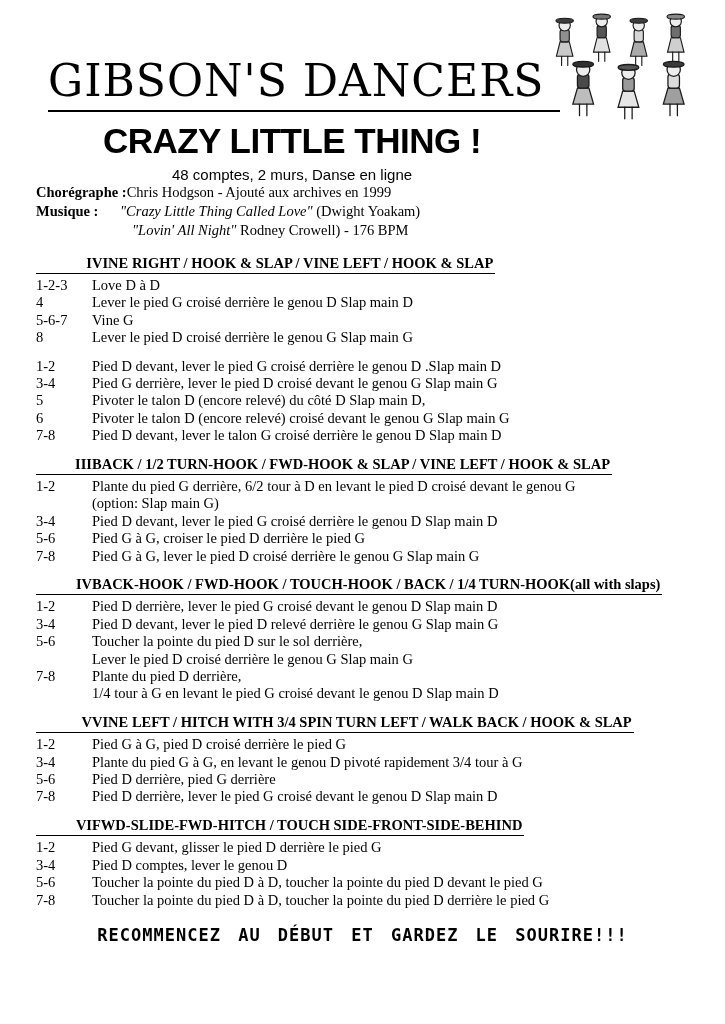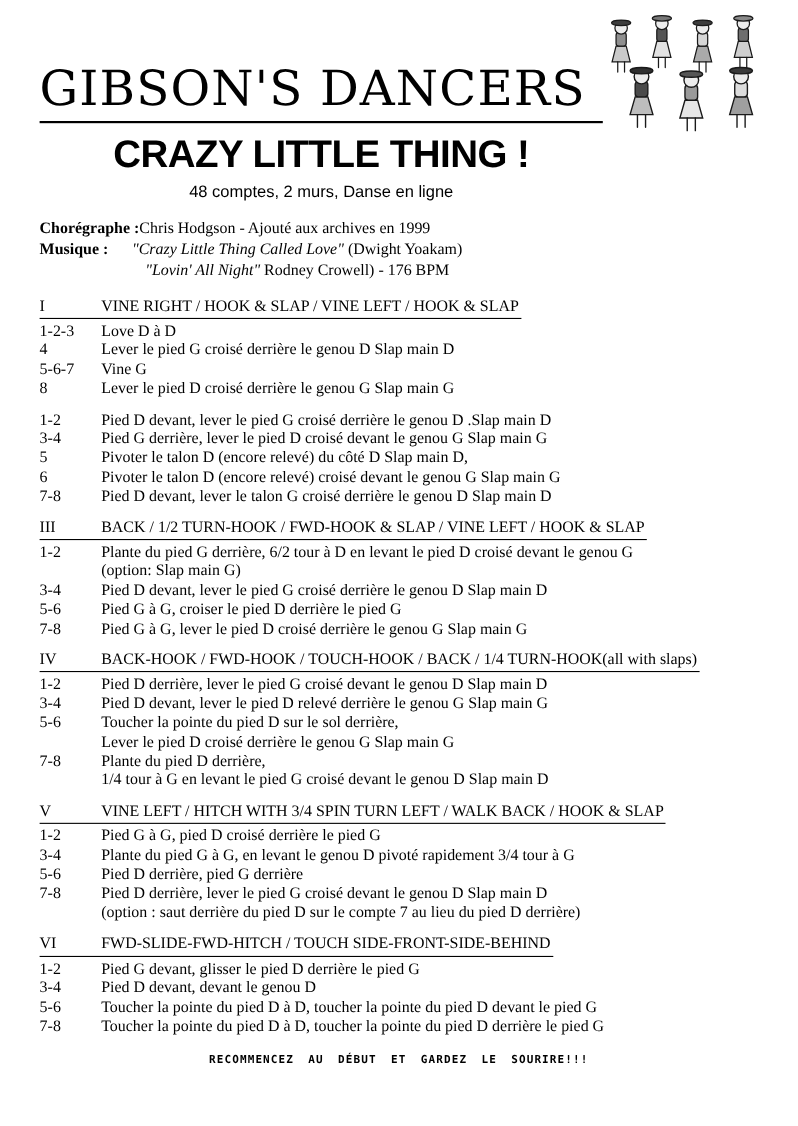--- a/index.html
+++ b/index.html
@@ -8,54 +8,54 @@
     font-family:"Liberation Serif",serif;overflow:hidden;
   }
   .page{position:relative;width:725px;height:1024px;padding:12px 36px 0;box-sizing:border-box;}
 
   
   .header{position:relative;height:102px;}
   .brand{
     font-family:"DejaVu Serif",serif;font-size:44px;letter-spacing:1px;
     white-space:nowrap;width:512px;border-bottom:2px solid #000;
     padding:16px 0 4px 0;box-sizing:border-box;height:100px;
-    display:flex;align-items:flex-end;
+    display:flex;align-items:flex-end;margin-left:12px;
   }
   .dancers{position:absolute;top:0;right:-24px;width:165px;height:108px;}
 
   
   .title-block{width:512px;text-align:center;margin-top:8px;}
   .doc-title{
     font-family:"Liberation Sans",sans-serif;font-weight:bold;font-size:35px;
     letter-spacing:-0.5px;line-height:1.1;
   }
   .doc-subtitle{font-family:"Liberation Sans",sans-serif;font-size:15px;margin-top:5px;}
 
   
-  .info{margin-top:16px;font-size:14.5px;line-height:19px;}
+  .info{font-size:14.5px;line-height:19px;}
   .info-label{font-weight:bold;display:inline-block;min-width:84px;}
   .song-title{font-style:italic;}
   .music-line-2{padding-left:96px;}
 
   
   .sections{margin-top:15px;}
   .section{margin-bottom:11px;font-size:14.5px;line-height:17.4px;}
   .section-header{
-    font-weight:normal;display:table;border-bottom:1.6px solid #000;
-    padding:0 2px 1px 0;margin-bottom:3px;
+    font-weight:bold;display:table;border-bottom:1.6px solid #000;
+    padding:0 2px 1px 0;margin-bottom:3px;text-align:right;
   }
   .section-numeral{display:inline-block;width:56px;}
   .step-row{display:flex;}
   .step-count{flex:0 0 56px;}
   .step-lines{flex:1;}
 
   
   .footer{
     margin-top:16px;text-align:center;
-    font-family:"DejaVu Sans Mono",monospace;font-weight:bold;font-size:10px;
+    font-family:"DejaVu Sans Mono",monospace;font-weight:bold;font-size:17px;
     letter-spacing:1px;word-spacing:6px;
   }
 </style>
 </head>
 <body>
 
 <div class="page">
 
   <div class="header">
     <div class="brand">GIBSON'S DANCERS</div>
@@ -286,39 +286,38 @@
         <div class="step-row">
           <span class="step-count">5-6</span>
           <span class="step-lines">
             <div class="step-line">Pied D derrière, pied G derrière</div>
           </span>
         </div>
         <div class="step-row">
           <span class="step-count">7-8</span>
           <span class="step-lines">
             <div class="step-line">Pied D derrière, lever le pied G croisé devant le genou D Slap main D</div>
-            <div class="step-line">(option : saut derrière du pied D sur le compte 7 au lieu du pied D derrière)</div>
           </span>
         </div>
       </div>
       <div class="section">
         <div class="section-header">
           <span class="section-numeral">VI</span>
           <span class="section-title">FWD-SLIDE-FWD-HITCH / TOUCH SIDE-FRONT-SIDE-BEHIND</span>
         </div>
         <div class="step-row">
           <span class="step-count">1-2</span>
           <span class="step-lines">
             <div class="step-line">Pied G devant, glisser le pied D derrière le pied G</div>
           </span>
         </div>
         <div class="step-row">
           <span class="step-count">3-4</span>
           <span class="step-lines">
-            <div class="step-line">Pied D devant, devant le genou D</div>
+            <div class="step-line">Pied D comptes, lever le genou D</div>
           </span>
         </div>
         <div class="step-row">
           <span class="step-count">5-6</span>
           <span class="step-lines">
             <div class="step-line">Toucher la pointe du pied D à D, toucher la pointe du pied D devant le pied G</div>
           </span>
         </div>
         <div class="step-row">
           <span class="step-count">7-8</span>

